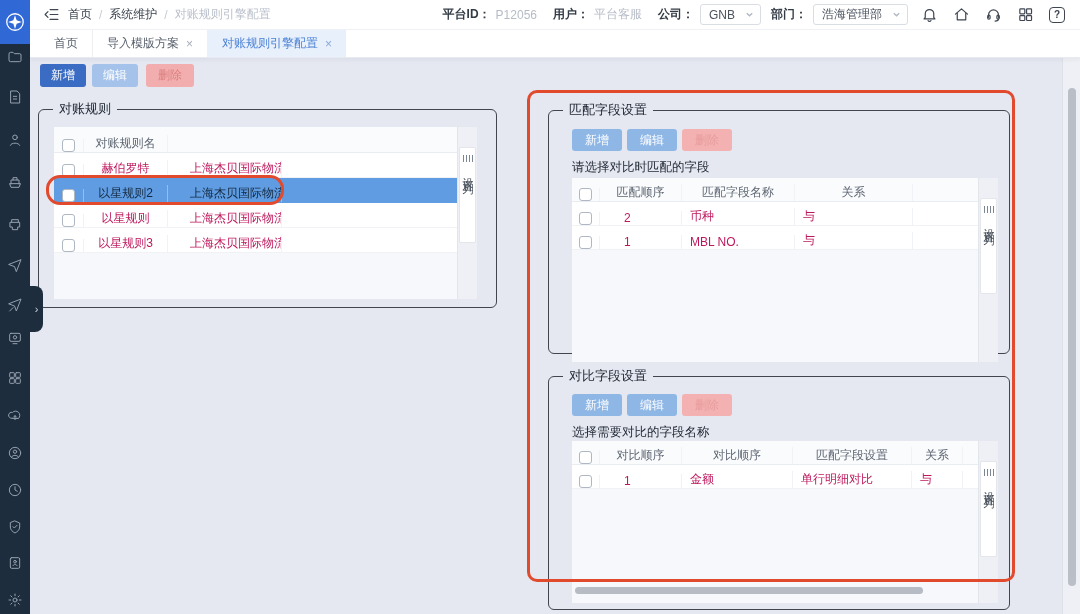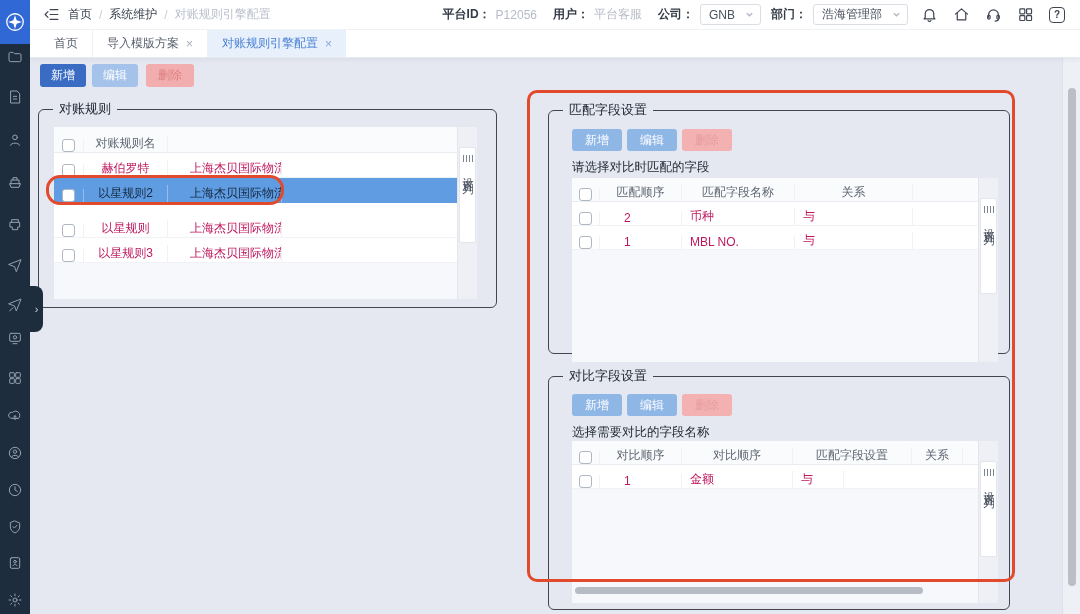--- a/index.html
+++ b/index.html
@@ -185,21 +185,21 @@
         <div class="cell fill"></div>
       </div>
       <div class="row sel" style="height:25px">
         <div class="cell cbcell" style="width:30px">
             <span class="cb"></span>
           </div>
         <div class="cell" style="width:84px;justify-content:center">以星规则2</div>
         <div class="cell" style="width:114px;padding-left:22px">上海杰贝国际物流有限...</div>
         <div class="cell fill"></div>
       </div>
-      <div class="row" style="height:35px">
+      <div class="row" style="height:25px">
         <div class="cell cbcell" style="width:30px">
             <span class="cb"></span>
           </div>
         <div class="cell" style="width:84px;justify-content:center">以星规则</div>
         <div class="cell" style="width:114px;padding-left:22px">上海杰贝国际物流有限...</div>
         <div class="cell fill"></div>
       </div>
       <div class="row" style="height:25px">
         <div class="cell cbcell" style="width:30px">
             <span class="cb"></span>
@@ -284,20 +284,21 @@
         <div class="cell" style="width:119px">匹配字段设置</div>
         <div class="cell" style="width:51px">关系</div>
         <div class="cell fill"></div>
       </div>
       <div class="row" style="height:24px">
         <div class="cell cbcell" style="width:28px">
             <span class="cb"></span>
           </div>
         <div class="cell" style="width:82px;padding-left:24px">1</div>
         <div class="cell" style="width:111px;padding-left:8px">金额</div>
+        <div class="cell" style="width:119px;padding-left:8px">单行明细对比</div>
         <div class="cell" style="width:51px;padding-left:8px">与</div>
         <div class="cell fill"></div>
       </div>
     </div>
     <div class="coltrack">
       <div class="colstrip">
         <span class="bars"></span>
         <span class="vtext">设置列</span>
       </div>
     </div>

